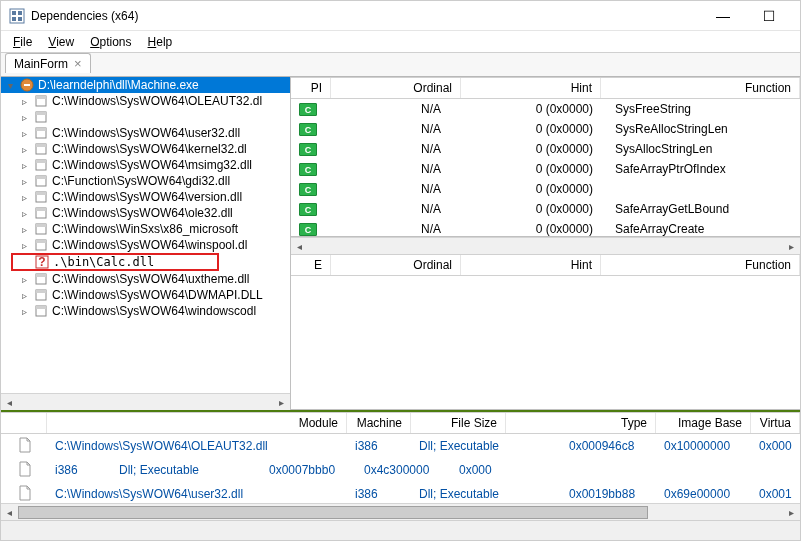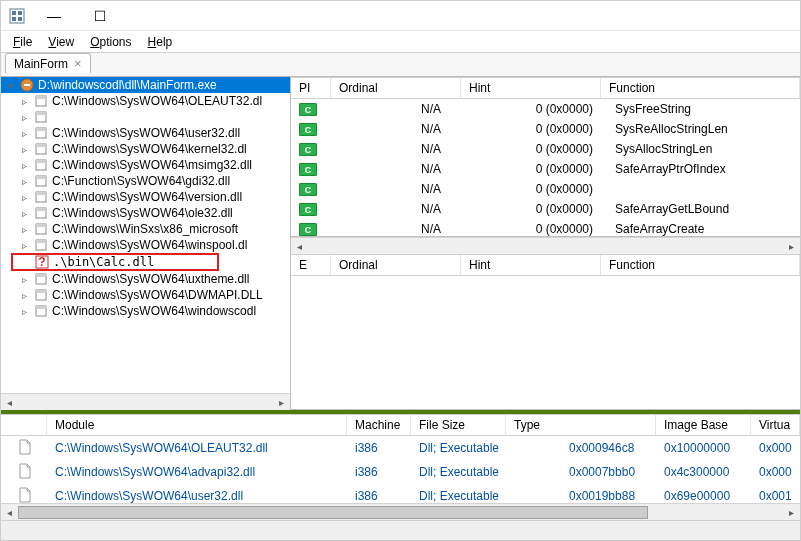--- a/index.html
+++ b/index.html
@@ -20,49 +20,50 @@
 .tree-row { display:flex; align-items:center; height:16px; padding-left:4px; white-space:nowrap; }
 .tree-row.sel { background:#0078d7; color:#fff; }
 .exp { width:11px; text-align:center; color:#666; font-size:10px; display:inline-block; }
 .mod-icon { width:16px; height:14px; display:inline-flex; align-items:center; justify-content:center; margin:0 3px; }
 .mod-icon svg { display:block; }
 .highlight-box { border:2px solid #e02020; position:relative; width: 208px; margin-left:10px; height:18px; display:flex; align-items:center; }
 .highlight-box .inner { display:flex; align-items:center; padding-left:18px; }
 .right-pane { flex:1; display:flex; flex-direction:column; min-width:0; background:#fff; }
 .grid { flex:1; background:#fff; overflow:auto; border-bottom:1px solid #c0c0c0; }
 .grid-head { display:flex; background:#fff; border-bottom:1px solid #d0d0d0; border-top:1px solid #d0d0d0; height:22px; position:sticky; top:0; }
-.grid-head .col { padding:3px 8px; border-right:1px solid #e5e5e5; font-size:12px; color:#000; }
+.grid-head .col { padding:3px 8px; border-right:1px solid #e5e5e5; font-size:12px; color:#000;text-align:right; }
 .grid-body { font-family: Consolas,"Courier New",monospace; font-size:12px; }
 .grow { display:flex; height:20px; align-items:center; }
 .grow .cell { padding:2px 8px; white-space:nowrap; overflow:hidden; }
 .c-badge { width:18px; height:13px; background:#2bb24c; color:#fff; font-size:9px; font-weight:bold; display:inline-flex; align-items:center; justify-content:center; border:1px solid #1a8a36; border-radius:1px; }
 .hscroll { height:17px; background:#f0f0f0; border-top:1px solid #d4d4d4; display:flex; align-items:center; }
 .hscroll .lbtn, .hscroll .rbtn { width:17px; height:17px; display:flex; align-items:center; justify-content:center; color:#606060; font-size:10px; }
 .hscroll .track { flex:1; height:17px; position:relative; }
-.bottom-pane { height:110px; background:#fff; display:flex; flex-direction:column; border-top:4px solid #4d7c0f; }
+.bottom-pane { height:110px; background:#fff; display:flex; flex-direction:column; border-top:2px solid #4d7c0f; }
 .bottom-grid { flex:1; overflow:auto; }
 .bottom-grid .grid-head .col, .bottom-grid .grow .cell { }
 .bottom-grid .grow { color:#0451a5; font-family: Consolas,"Courier New",monospace; font-size:12px; }
 .statusbar { height:20px; background:#f0f0f0; border-top:1px solid #d0d0d0; font-size:11px; padding:2px 6px; color:#555; }
 .file-icon { width:16px; height:16px; display:inline-flex; align-items:center; justify-content:center; margin:0 6px 0 8px; }
 .bottom-grid a { color:#0451a5; text-decoration:none; }
 </style>
 </head>
 <body>
 
 <div class="titlebar">
   <span class="icon">
     <svg width="16" height="16" viewBox="0 0 16 16">
         <rect x="1" y="1" width="14" height="14" fill="none" stroke="#5a7aa0" stroke-width="1"></rect>
         <rect x="3" y="3" width="4" height="4" fill="#5a7aa0"></rect>
         <rect x="9" y="3" width="4" height="4" fill="#5a7aa0"></rect>
         <rect x="3" y="9" width="4" height="4" fill="#5a7aa0"></rect>
         <rect x="9" y="9" width="4" height="4" fill="#5a7aa0"></rect>
       </svg>
   </span>
+  <span class="title">Dependencies (x64)</span>
   <div class="tb-btn">—</div>
   <div class="tb-btn">☐</div>
 </div>
 
 <div class="menubar">
   <span><u>F</u>ile</span>
   <span><u>V</u>iew</span>
   <span><u>O</u>ptions</span>
   <span><u>H</u>elp</span>
 </div>
@@ -79,21 +80,21 @@
 
     <div class="tree-pane">
       <div class="tree-row sel">
         <span class="exp">▾</span>
         <span class="mod-icon">
           <svg width="14" height="14" viewBox="0 0 14 14">
               <circle cx="7" cy="7" r="6" fill="#e08a3c" stroke="#b56a20"></circle>
               <rect x="4" y="6" width="6" height="2" fill="#fff"></rect>
             </svg>
         </span>
-        <span>D:\windowscodl\dll\MainForm.exe</span>
+        <span>D:\learndelphi\dll\Machine.exe</span>
       </div>
       <div id="tree-items">
           <div class="tree-row" style="padding-left:18px;">
             <span class="exp">▹</span>
             <span class="mod-icon">
               <svg width="14" height="14" viewBox="0 0 14 14">
                 <rect x="2" y="2" width="10" height="10" fill="#fff" stroke="#8a8a8a"></rect>
                 <rect x="2" y="2" width="10" height="3" fill="#d0d0d0"></rect>
               </svg>
             </span>
@@ -337,21 +338,20 @@
             <div class="cell" style="width:95px">0x10000000</div>
             <div class="cell" style="flex:1">0x000</div>
           </div>
           <div class="grow" style="height:24px;">
             <div class="cell" style="width:46px"><span class="file-icon">
                 <svg width="14" height="16" viewBox="0 0 14 16">
                   <path d="M2 1h7l3 3v11H2z" fill="#fff" stroke="#9a9a9a"></path>
                   <path d="M9 1v3h3" fill="none" stroke="#9a9a9a"></path>
                 </svg>
               </span></div>
-            <div class="cell" style="width:300px"><a>C:\Windows\SysWOW64\advapi32.dll</a></div>
             <div class="cell" style="width:64px">i386</div>
             <div class="cell" style="width:150px">Dll; Executable</div>
             <div class="cell" style="width:95px">0x0007bbb0</div>
             <div class="cell" style="width:95px">0x4c300000</div>
             <div class="cell" style="flex:1">0x000</div>
           </div>
           <div class="grow" style="height:24px;">
             <div class="cell" style="width:46px"><span class="file-icon">
                 <svg width="14" height="16" viewBox="0 0 14 16">
                   <path d="M2 1h7l3 3v11H2z" fill="#fff" stroke="#9a9a9a"></path>

